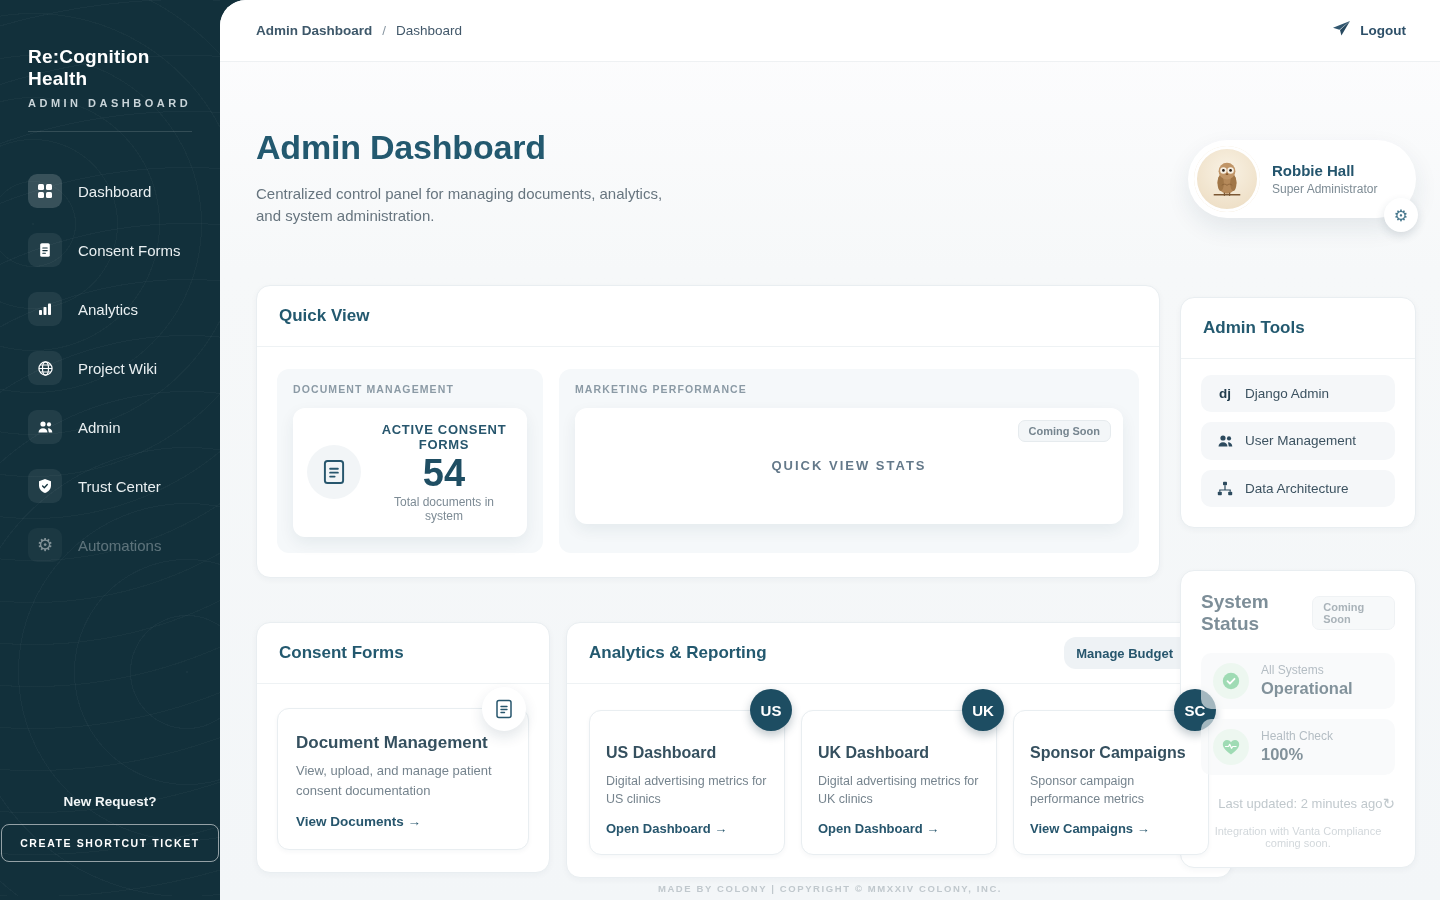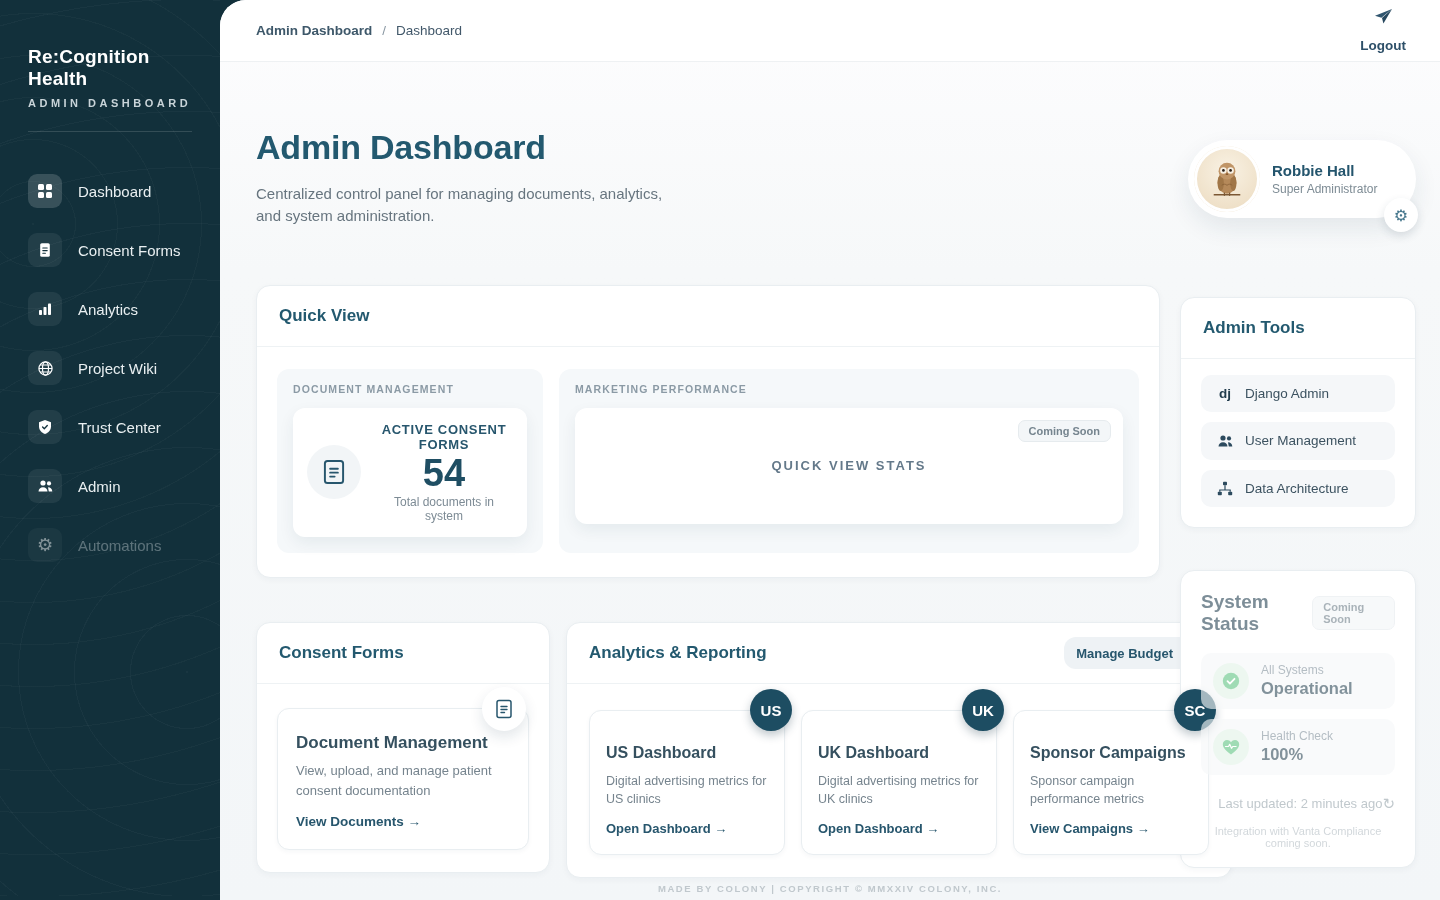--- a/index.html
+++ b/index.html
@@ -35,21 +35,21 @@
   .ticket-btn{display:inline-block;background:transparent;border:1px solid rgba(255,255,255,.55);border-radius:8px;
     color:#fff;font-family:inherit;font-size:10.5px;font-weight:700;letter-spacing:1.6px;padding:12px 18px;cursor:pointer;}
   
   .main{position:absolute;left:220px;top:0;right:0;height:900px;border-top-left-radius:26px;overflow:hidden;
     background:linear-gradient(180deg,#fdfdfe 0%,#f6f8f9 30%,#f3f6f8 100%);}
   .topbar{height:62px;background:#fff;border-bottom:1px solid #eef1f3;display:flex;align-items:center;justify-content:space-between;padding:0 34px 0 36px;}
   .crumbs{display:flex;align-items:center;gap:10px;font-size:13.5px;}
   .crumb-root{color:#3e586a;font-weight:700;cursor:pointer;}
   .crumb-sep{color:#8a98a3;}
   .crumb-page{color:#42586a;}
-  .logout{display:flex;align-items:center;gap:9px;cursor:pointer;flex-direction:column;}
+  .logout{display:flex;align-items:center;gap:9px;cursor:pointer;}
   .logout-label{color:#2d4f68;font-size:13.5px;font-weight:700;}
   
   .hero{padding:66px 36px 0;}
   .hero-title{color:#23596f;font-size:34px;font-weight:700;letter-spacing:-.2px;}
   .hero-sub{margin-top:16px;max-width:420px;color:#67757f;font-size:15px;line-height:1.45;}
   .profile-card{position:absolute;top:140px;right:24px;width:228px;height:78px;background:#fff;border-radius:44px;
     box-shadow:0 10px 24px rgba(25,55,75,.09);display:flex;align-items:center;padding-left:6px;}
   .avatar{width:66px;height:66px;border-radius:50%;flex:none;display:grid;place-items:center;
     background:radial-gradient(circle at 50% 38%,#f9f2e4 0%,#eedfc6 75%,#e6d3b4 100%);box-shadow:inset 0 0 0 3px #fff;}
   .p-info{margin-left:12px;}
@@ -171,45 +171,49 @@
         <svg width="17" height="17" viewBox="0 0 17 17" fill="none" stroke="#fff" stroke-width="1.2">
             <circle cx="8.5" cy="8.5" r="6.6"></circle>
             <ellipse cx="8.5" cy="8.5" rx="3" ry="6.6"></ellipse>
             <path d="M2 8.5h13M3 5h11M3 12h11"></path>
           </svg>
       </span>
       <span class="nav-label">Project Wiki</span>
     </div>
     <div class="nav-item">
       <span class="tile">
-        <svg width="16" height="16" viewBox="0 0 16 16">
-            <path d="M8 1l6 2.3v4.2c0 3.6-2.4 6.2-6 7.5-3.6-1.3-6-3.9-6-7.5V3.3z" fill="#fff"></path>
-            <path d="M5.6 8l1.7 1.7 3-3.2" stroke="#12303b" stroke-width="1.3" fill="none" stroke-linecap="round" stroke-linejoin="round"></path>
-          </svg>
-      </span>
-      <span class="nav-label">Trust Center</span>
-    </div>
-    <div class="nav-item">
-      <span class="tile">
         <svg width="17" height="16" viewBox="0 0 17 16">
             <circle cx="6" cy="5" r="2.6" fill="#fff"></circle>
             <path d="M1.5 13.5c0-2.6 2-4.3 4.5-4.3s4.5 1.7 4.5 4.3z" fill="#fff"></path>
             <circle cx="12" cy="5.4" r="2.1" fill="#fff"></circle>
             <path d="M11 9.3c2.4 0 4.3 1.6 4.3 4.2h-3.5" fill="#fff"></path>
           </svg>
       </span>
       <span class="nav-label">Admin</span>
     </div>
+    <div class="nav-item">
+      <span class="tile">
+        <svg width="16" height="16" viewBox="0 0 16 16">
+            <path d="M8 1l6 2.3v4.2c0 3.6-2.4 6.2-6 7.5-3.6-1.3-6-3.9-6-7.5V3.3z" fill="#fff"></path>
+            <path d="M5.6 8l1.7 1.7 3-3.2" stroke="#12303b" stroke-width="1.3" fill="none" stroke-linecap="round" stroke-linejoin="round"></path>
+          </svg>
+      </span>
+      <span class="nav-label">Trust Center</span>
+    </div>
     <div class="nav-item disabled">
       <span class="tile">
           <span class="gear-glyph">⚙</span>
         </span>
       <span class="nav-label">Automations</span>
     </div>
   </nav>
+  <div class="sidebar-bottom">
+    <div class="new-request">New Request?</div>
+    <button class="ticket-btn">CREATE SHORTCUT TICKET</button>
+  </div>
 </aside>
 
 <div class="main">
 
   <div class="topbar">
     <div class="crumbs">
       <span class="crumb-root">Admin Dashboard</span>
       <span class="crumb-sep">/</span>
       <span class="crumb-page">Dashboard</span>
     </div>

